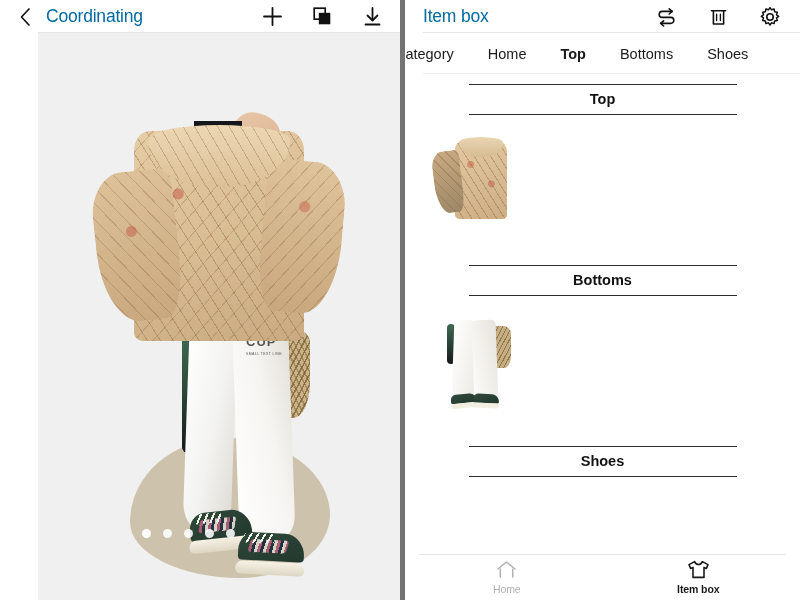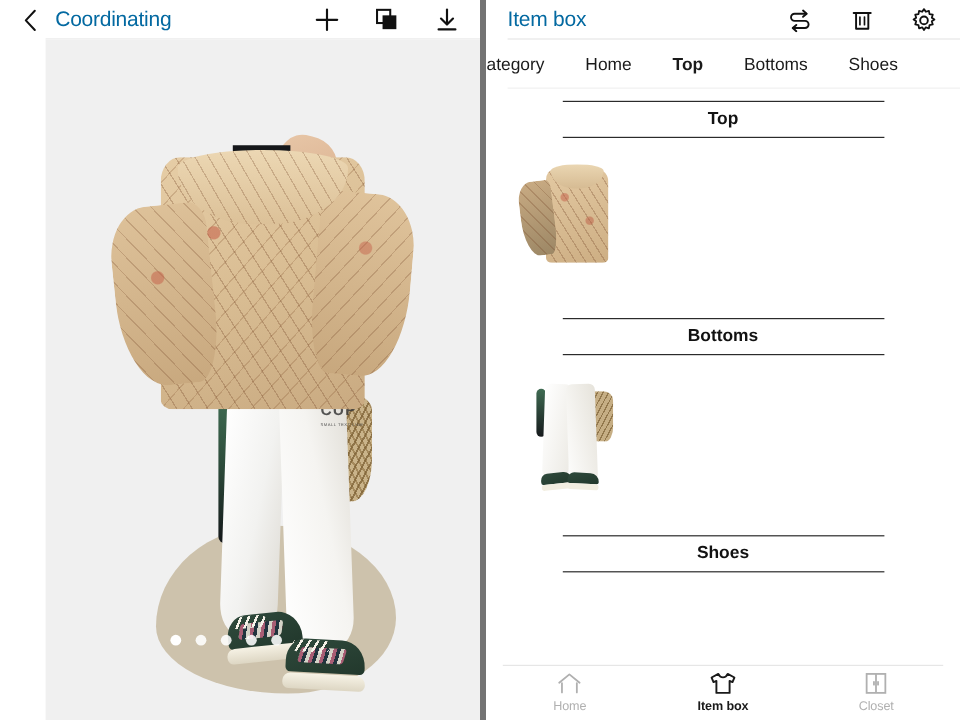--- a/index.html
+++ b/index.html
@@ -182,21 +182,20 @@
     background: linear-gradient(80deg,#ffffff 0%, #f5f4f1 60%, #e2dfd8 100%);
     border-radius: 10px 12px 18px 14px / 8px 10px 26px 26px;
     transform: rotate(-2deg);
   }
   .pants-print {
     position: absolute; left: 62px; top: 2px; width: 40px; height: 24px;
     font-family: "Liberation Sans", sans-serif;
     font-size: 13px; font-weight: 700; color: #3a3a3a;
     letter-spacing: 1px; line-height: 13px;
     opacity: .85;
-    margin-left: 21px;
   }
   .pants-print small { display:block; font-size:3.5px; letter-spacing:.4px; font-weight:400; }
 
   
   .shoe { position: absolute; }
   .shoe-l { left: 152px; top: 478px; width: 62px; height: 40px; transform: rotate(-6deg); }
   .shoe-r { left: 200px; top: 500px; width: 66px; height: 42px; transform: rotate(3deg); }
   .shoe-upper {
     position: absolute; left: 0; top: 0; width: 100%; height: 28px;
     background: linear-gradient(160deg,#2f4a3c 0%, #22382c 100%);
@@ -587,26 +586,18 @@
       </div>
 
       <div class="nav-item active">
         <svg width="23" height="19" viewBox="0 0 23 19">
           <path d="M7.6 1.6 L2 4.6 L3.6 8.4 L6 7.4 V17.4 H17 V7.4 L19.4 8.4 L21 4.6 L15.4 1.6
                    C14.6 3.6 12.9 4.5 11.5 4.5 C10.1 4.5 8.4 3.6 7.6 1.6 Z" fill="none" stroke="currentColor" stroke-width="1.6" stroke-linejoin="round"></path>
         </svg>
         <span class="nav-label">Item box</span>
       </div>
 
-      <div class="nav-item">
-        <svg width="20" height="19" viewBox="0 0 20 19">
-          <rect x="2.2" y="1.6" width="15.6" height="15.8" fill="none" stroke="currentColor" stroke-width="1.5"></rect>
-          <path d="M10 1.6 V17.4" stroke="currentColor" stroke-width="1.5"></path>
-          <path d="M8.3 8.2 V10.6 M11.7 8.2 V10.6" stroke="currentColor" stroke-width="1.5" stroke-linecap="round"></path>
-        </svg>
-        <span class="nav-label">Closet</span>
-      </div>
 
 
 
     </div>
   </div>
 </div>
 
 </body></html>

